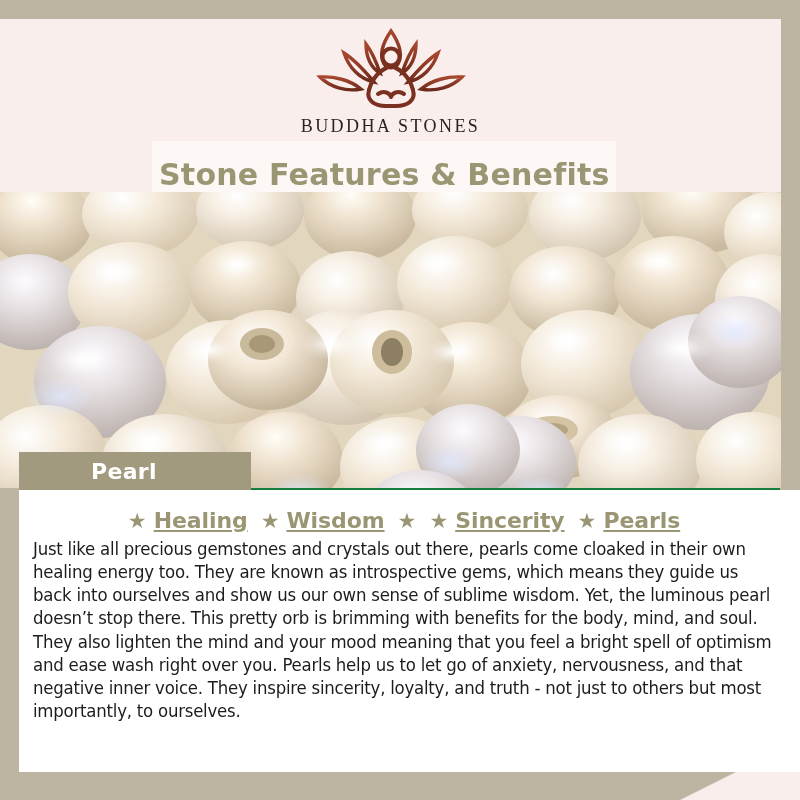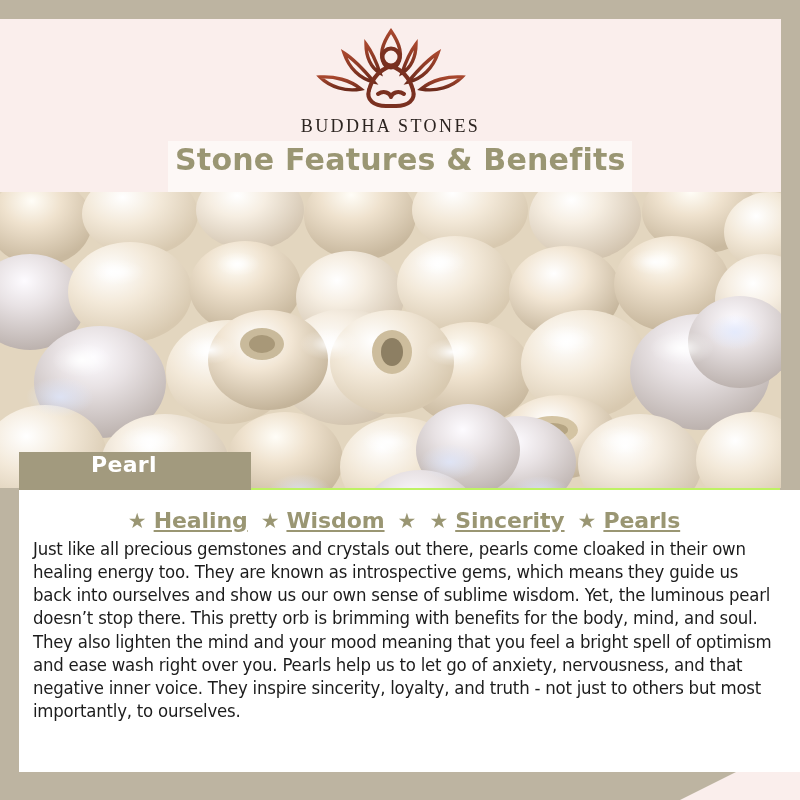--- a/index.html
+++ b/index.html
@@ -11,21 +11,21 @@
   body {
     font-family: "Liberation Sans", sans-serif;
   }
 
   
   .canvas {
     position: relative;
     width: 800px;
     height: 800px;
     overflow: hidden;
-    background: #bef264; 
+    background: #15803d; 
   }
 
   
   .frame-top {
     position: absolute;
     left: 0; top: 0;
     width: 800px; height: 19px;
     background: #bdb4a1;
   }
   .frame-right {
@@ -82,25 +82,25 @@
     font-family: "Liberation Serif", serif;
     font-size: 18px;
     letter-spacing: 2.4px;
     color: #2c2420;
     font-weight: 400;
   }
 
   
   .title-banner {
     position: absolute;
-    left: 168px; top: 141px;
+    left: 152px; top: 141px;
     width: 464px; height: 51px;
     background: #fdf8f6;
     display: flex;
-    align-items: flex-start;
+    align-items: flex-end;
     justify-content: center;
   }
   .title-text {
     font-family: "DejaVu Sans", sans-serif;
     font-weight: 700;
     font-size: 31px;
     color: #9a9673;
     letter-spacing: 0.2px;
     white-space: nowrap;
     transform: scaleX(0.97);
@@ -121,21 +121,21 @@
     height: 100%;
   }
 
   
   .stone-tab {
     position: absolute;
     left: 19px; top: 452px;
     width: 232px; height: 38px;
     background: #a29a7e;
     display: flex;
-    align-items: flex-start;
+    align-items: center;
     z-index: 4;
   }
   .stone-tab-label {
     margin-left: 72px;
     color: #ffffff;
     font-family: "DejaVu Sans", sans-serif;
     font-weight: 700;
     font-size: 22px;
     letter-spacing: 0.3px;
   }

